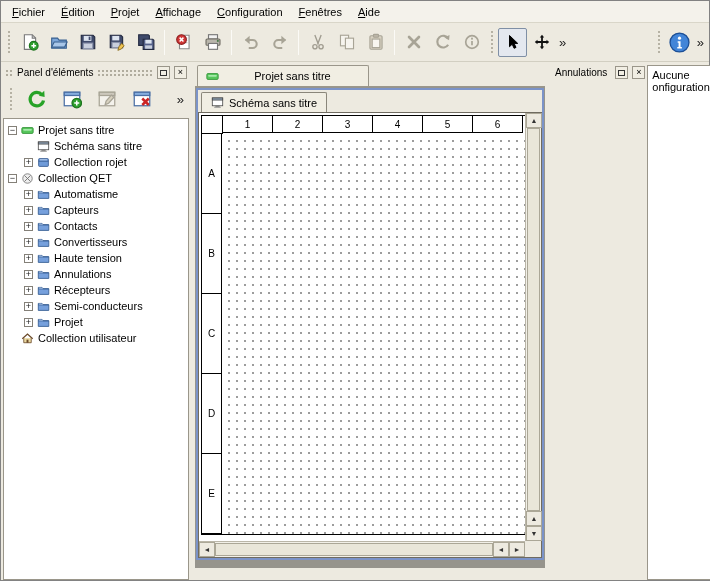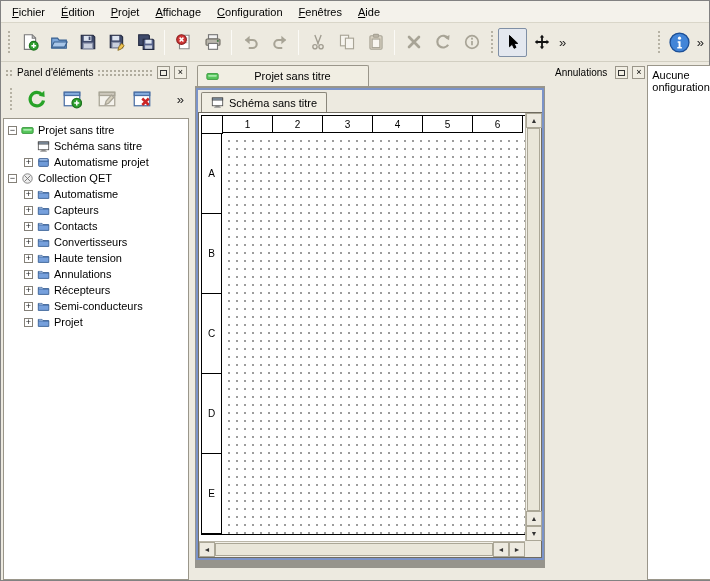--- a/index.html
+++ b/index.html
@@ -342,21 +342,21 @@
           </div>
           <div class="trow" style="padding-left: 20px;">
             <div class="expander">+</div>
             <div class="ticon">
               <svg width="13" height="13" viewBox="0 0 16 16">
                 <rect x="2" y="3.2" width="12" height="9.6" rx="1" fill="#6f9bd9" stroke="#33568c"></rect>
                 <path d="M2 6.4h12" stroke="#33568c"></path>
                 <rect x="3.6" y="4.2" width="8.8" height="1" fill="#c8daf0"></rect>
               </svg>
             </div>
-            <div class="tlabel">Automatisme projet</div>
+            <div class="tlabel">Collection rojet</div>
           </div>
           <div class="trow" style="padding-left: 4px;">
             <div class="expander">−</div>
             <div class="ticon">
               <svg width="13" height="13" viewBox="0 0 16 16">
                 <circle cx="8" cy="8" r="5.8" fill="#efefef" stroke="#707070"></circle>
                 <path d="M4.4 4.4l7.2 7.2M11.6 4.4l-7.2 7.2" stroke="#707070" stroke-width="1.1"></path>
               </svg>
             </div>
             <div class="tlabel">Collection QET</div>
@@ -452,20 +452,31 @@
           <div class="trow" style="padding-left: 20px;">
             <div class="expander">+</div>
             <div class="ticon">
               <svg width="13" height="13" viewBox="0 0 16 16">
                 <path d="M1.6 4.2h4.6l1.3 1.6h7v7H1.6z" fill="#76a0dc" stroke="#2f588e"></path>
                 <path d="M1.6 6h12.9" stroke="#2f588e"></path>
                 <path d="M2.6 5h3.2l.9 1" fill="none" stroke="#c6d8f0"></path>
               </svg>
             </div>
             <div class="tlabel">Projet</div>
+          </div>
+          <div class="trow" style="padding-left: 4px;">
+            <div class="expander-spacer"></div>
+            <div class="ticon">
+              <svg width="13" height="13" viewBox="0 0 16 16">
+                <path d="M1.6 8.2L8 2.6l6.4 5.6" fill="none" stroke="#6b4a2a" stroke-width="1.6"></path>
+                <path d="M3.4 7.6v5.6h9.2V7.6" fill="#ead9a0" stroke="#6b4a2a"></path>
+                <rect x="6.8" y="9.4" width="2.4" height="3.8" fill="#6b4a2a"></rect>
+              </svg>
+            </div>
+            <div class="tlabel">Collection utilisateur</div>
           </div>
         </div>
     </div>
 
     <div class="center">
       <div class="project-tabbar">
         <div class="ptab">
           <span class="icn" id="ptab-icon">
               <svg width="13" height="13" viewBox="0 0 16 16">
                 <rect x="1" y="4.4" width="14" height="7.2" rx="1.4" fill="#57c75c" stroke="#2f8f34"></rect>

